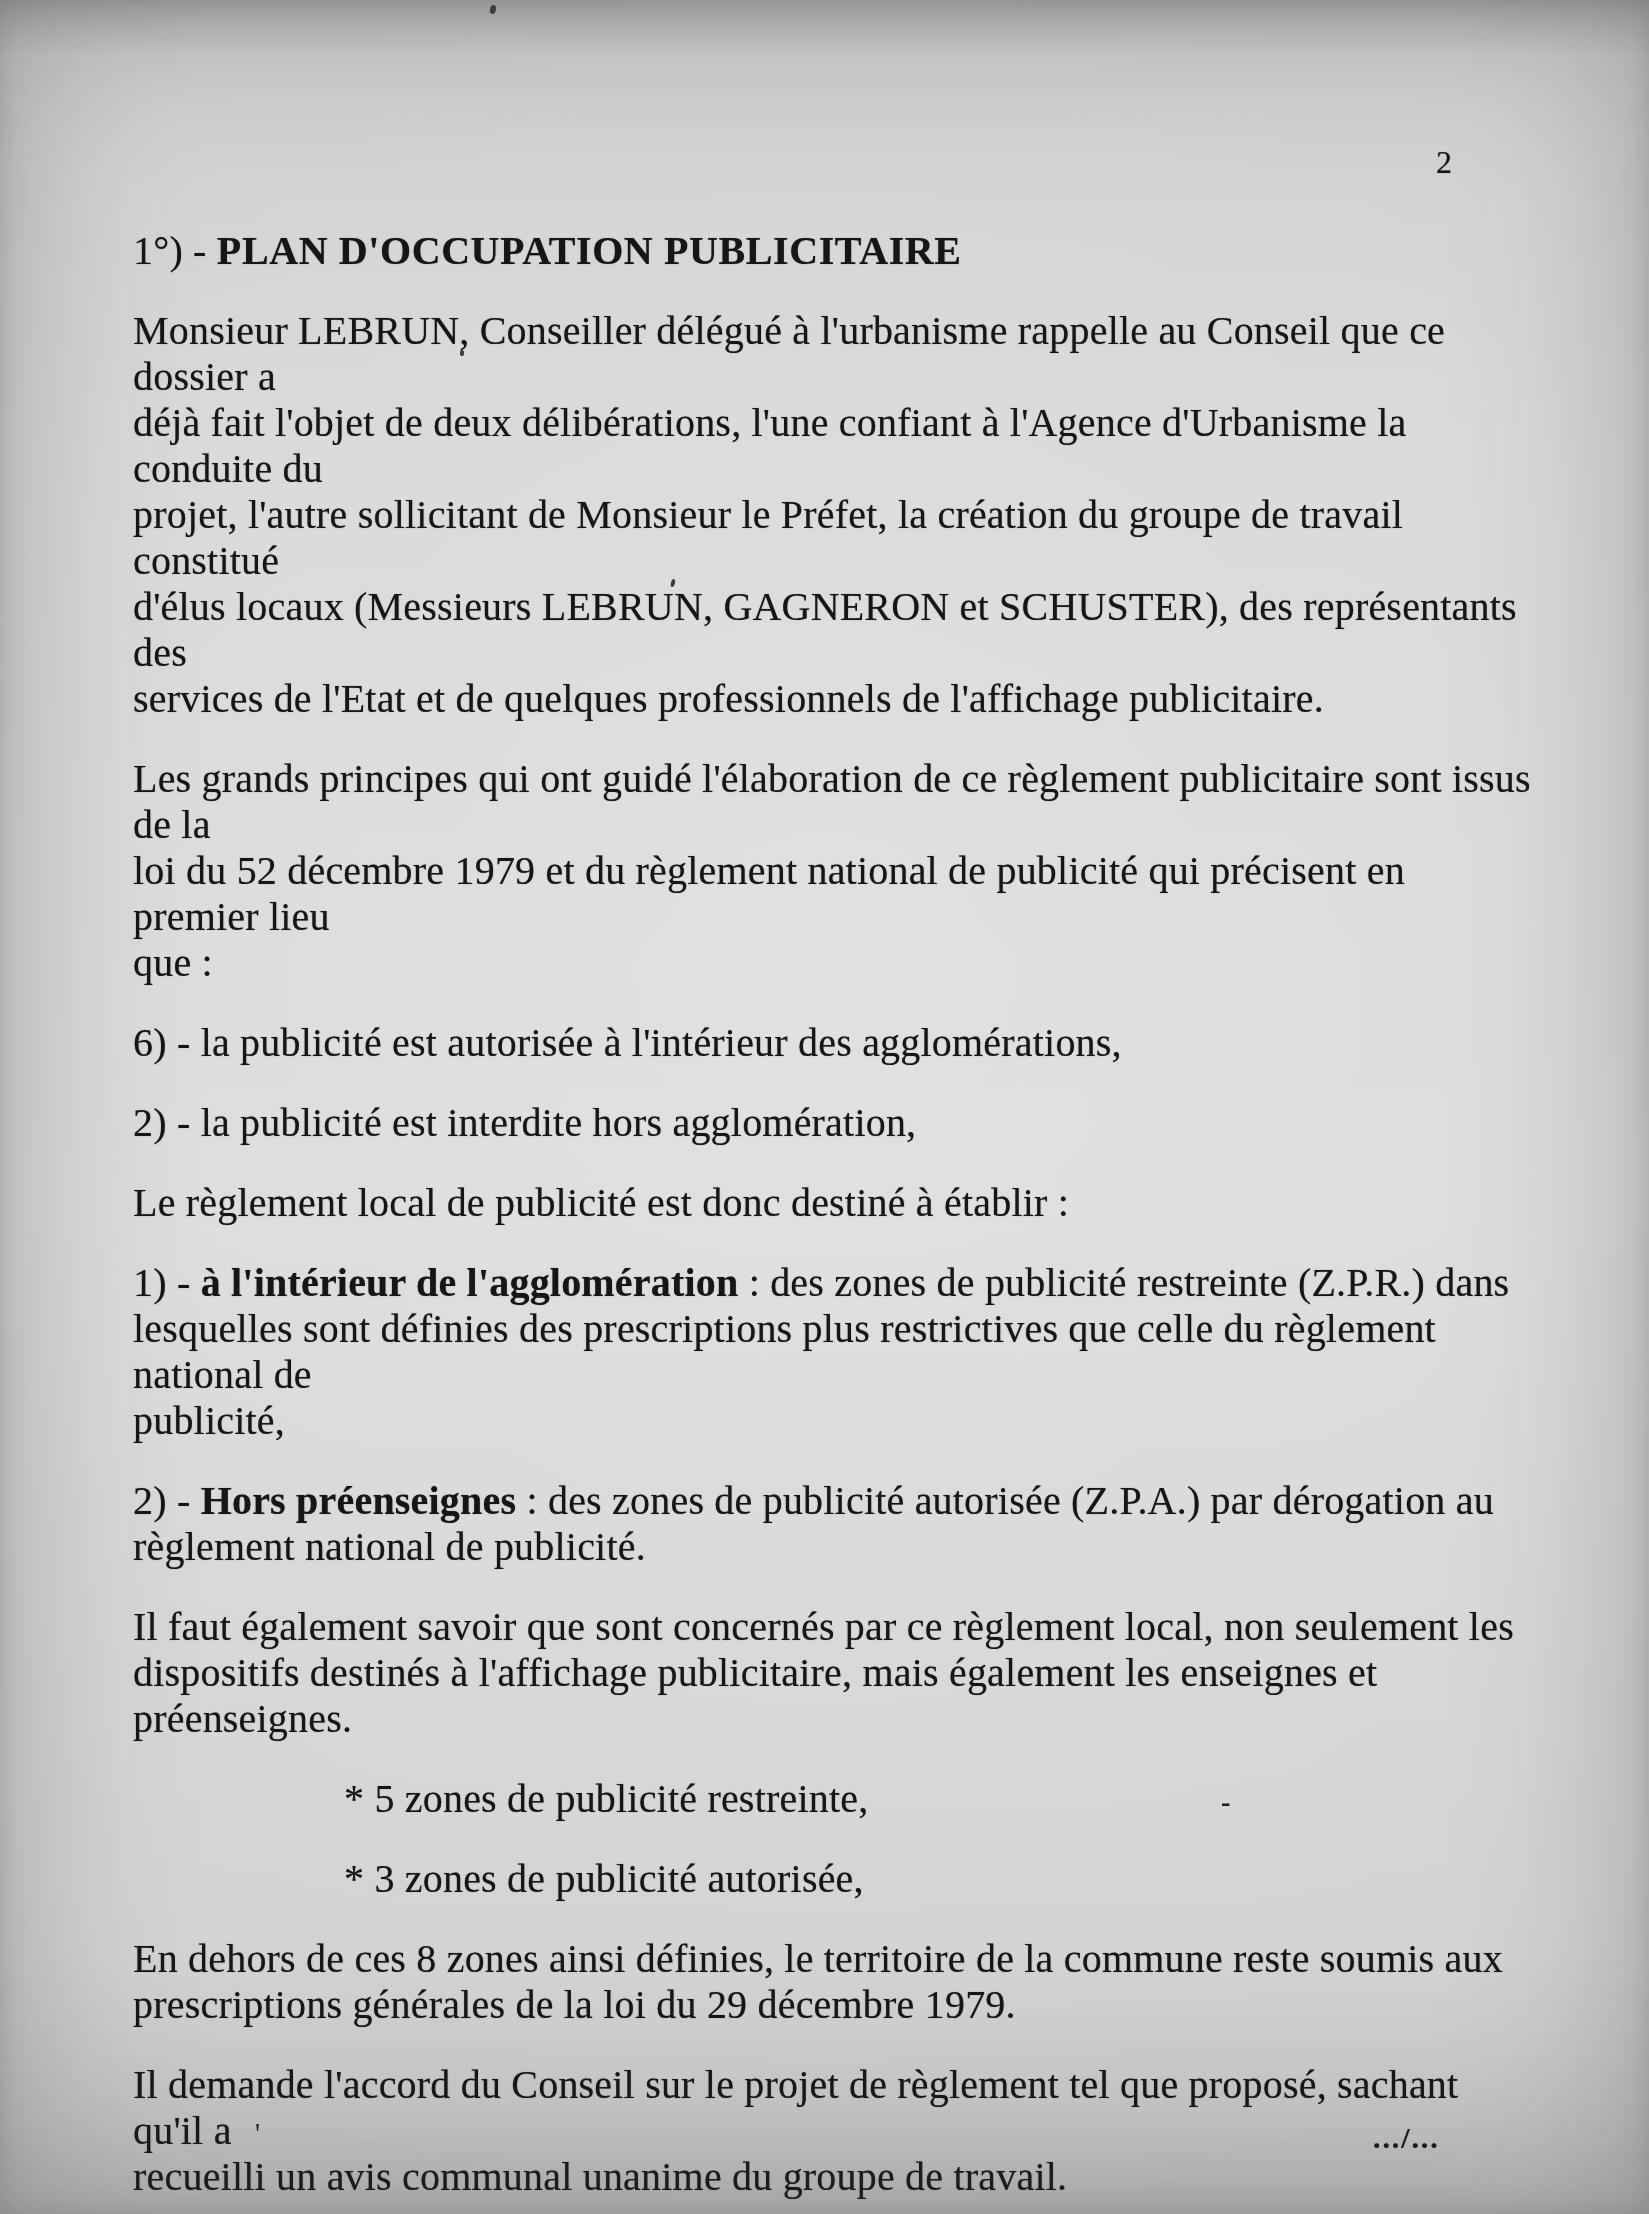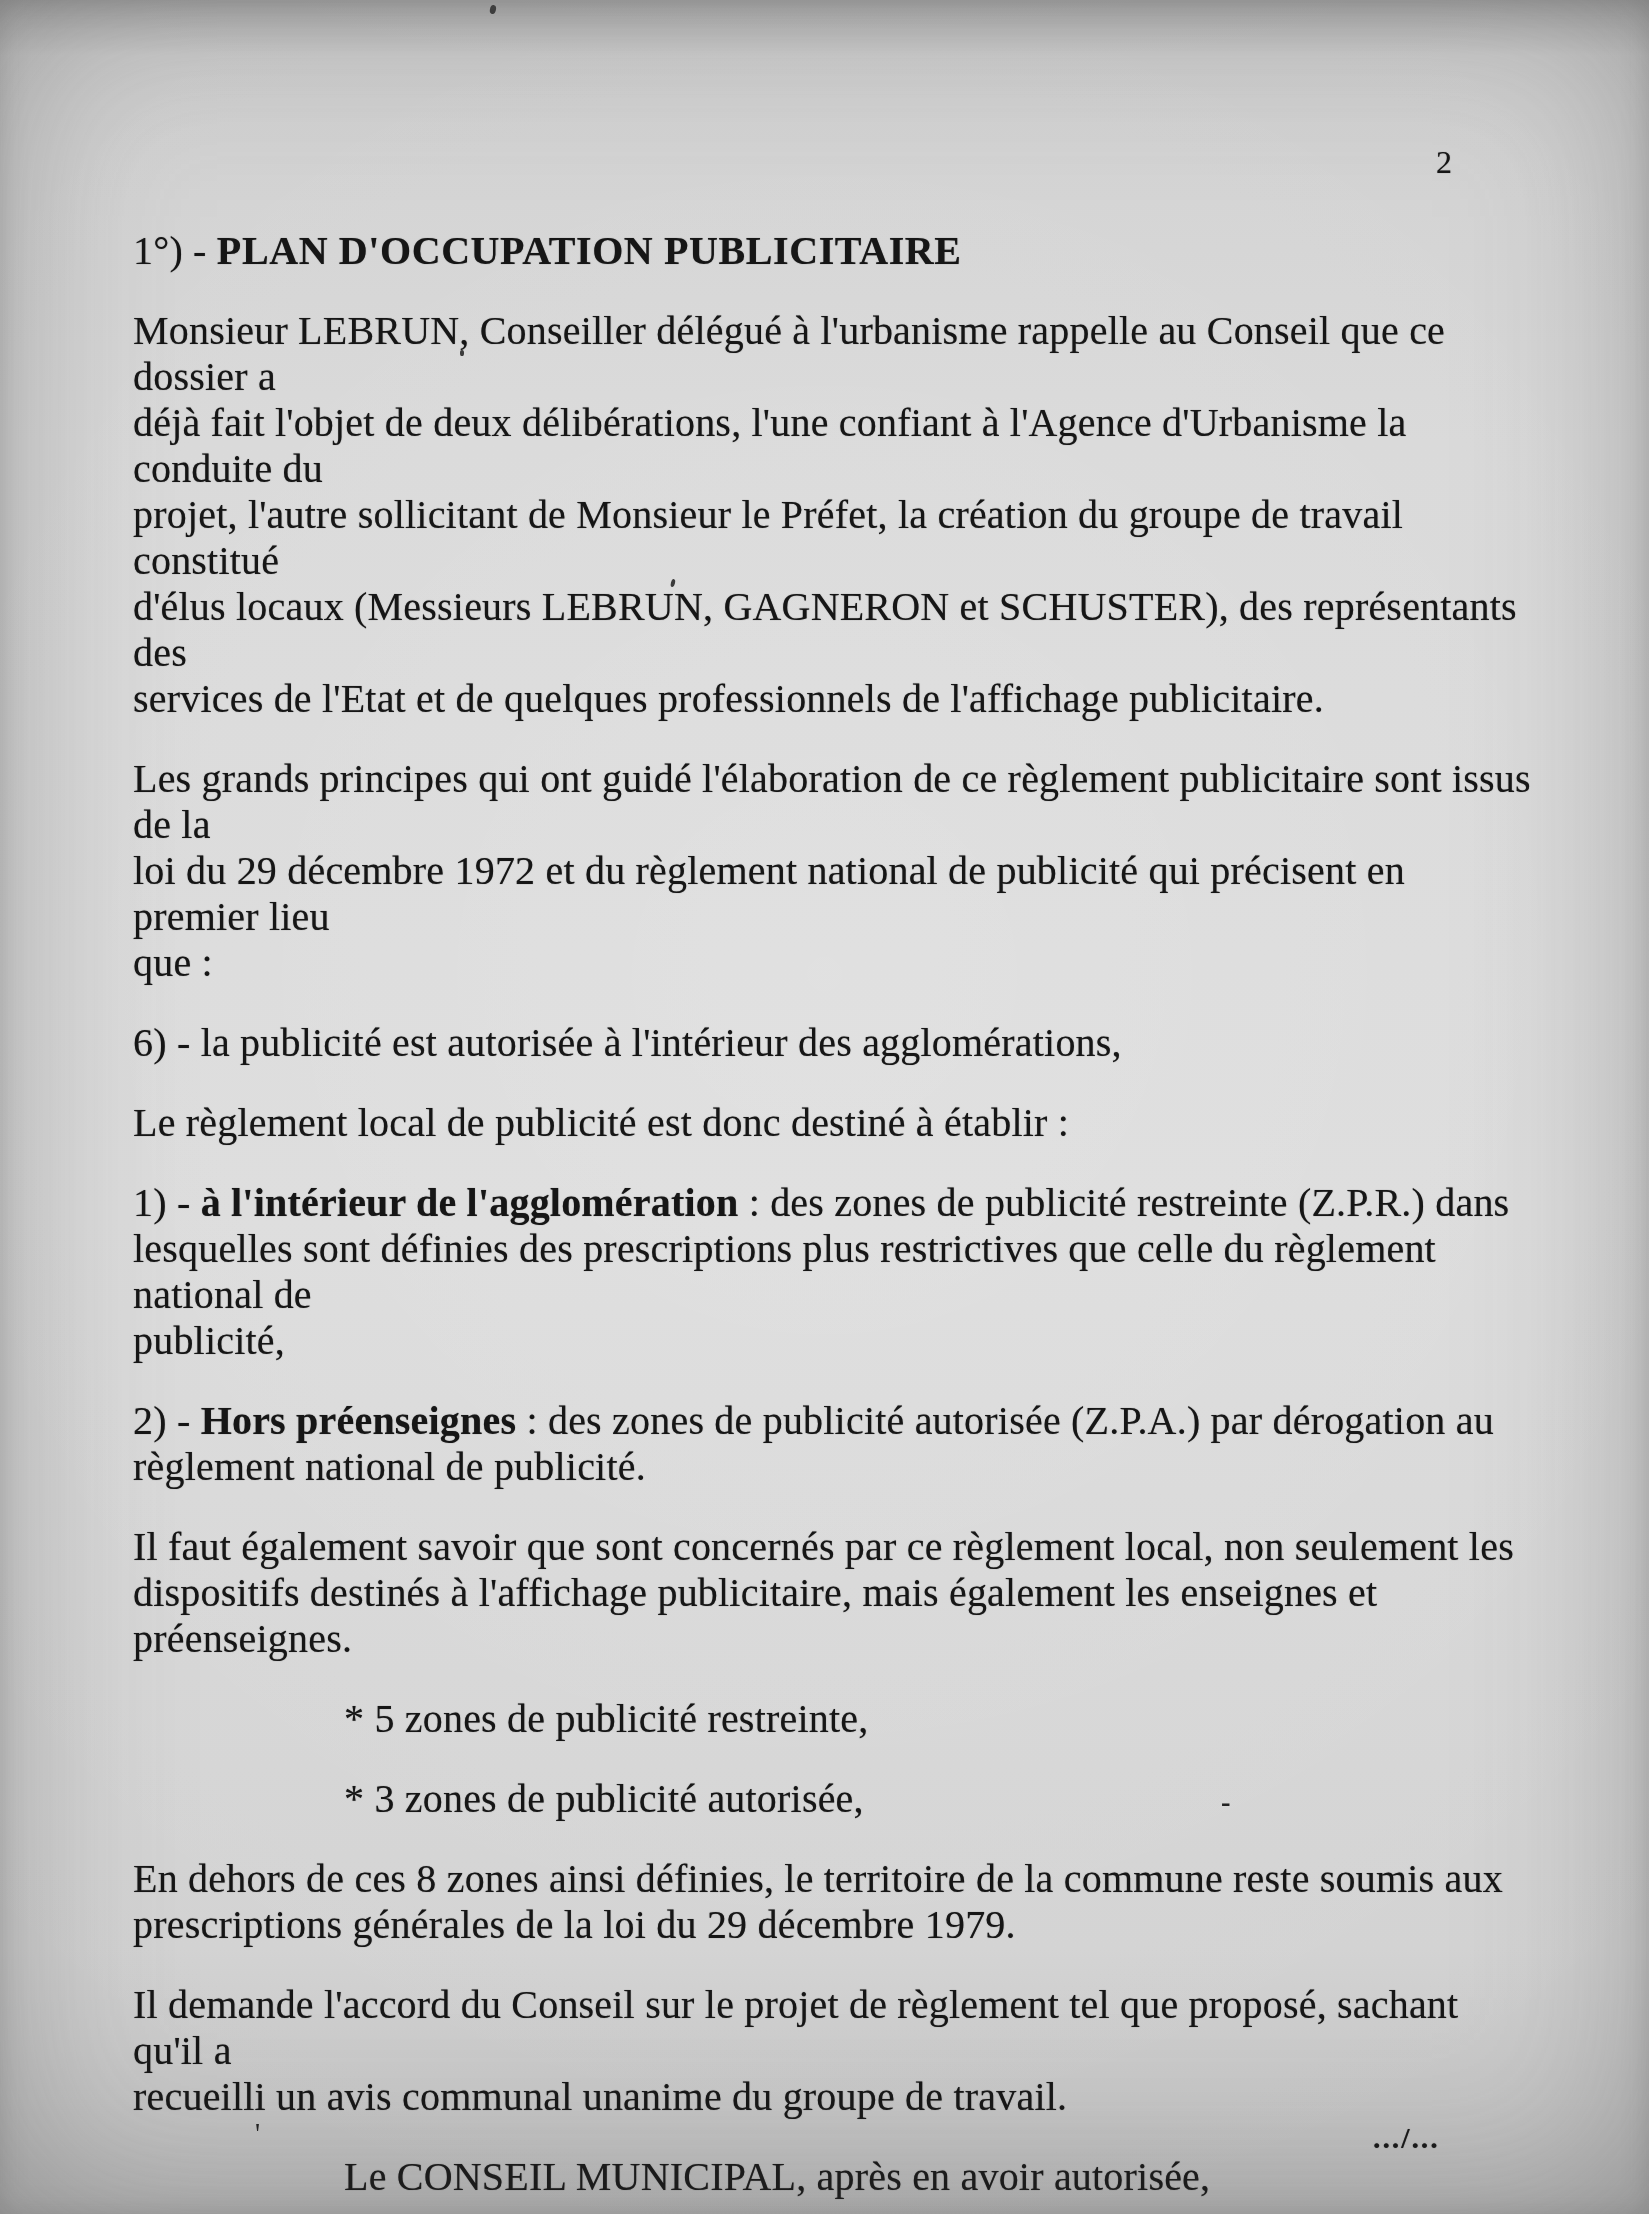--- a/index.html
+++ b/index.html
@@ -94,25 +94,26 @@
 
     <p class="doc-title"><span>1°) - </span><strong>PLAN D'OCCUPATION PUBLICITAIRE</strong></p>
 
     <p>Monsieur LEBRUN, Conseiller délégué à l'urbanisme rappelle au Conseil que ce dossier a
 déjà fait l'objet de deux délibérations, l'une confiant à l'Agence d'Urbanisme la conduite du
 projet, l'autre sollicitant de Monsieur le Préfet, la création du groupe de travail constitué
 d'élus locaux (Messieurs LEBRUN, GAGNERON et SCHUSTER), des représentants des
 services de l'Etat et de quelques professionnels de l'affichage publicitaire.</p>
 
     <p>Les grands principes qui ont guidé l'élaboration de ce règlement publicitaire sont issus de la
-loi du 29 décembre 1972 et du règlement national de publicité qui précisent en premier lieu
+loi du 52 décembre 1979 et du règlement national de publicité qui précisent en premier lieu
 que :</p>
 
     <p>6) - la publicité est autorisée à l'intérieur des agglomérations,</p>
 
+    <p>2) - la publicité est interdite hors agglomération,</p>
 
     <p>Le règlement local de publicité est donc destiné à établir :</p>
 
     <p><span>1) - </span><strong>à l'intérieur de l'agglomération</strong><span> : des zones de publicité restreinte (Z.P.R.) dans
 lesquelles sont définies des prescriptions plus restrictives que celle du règlement national de
 publicité,</span></p>
 
     <p><span>2) - </span><strong>Hors préenseignes</strong><span> : des zones de publicité autorisée (Z.P.A.) par dérogation au
 règlement national de publicité.</span></p>
 

